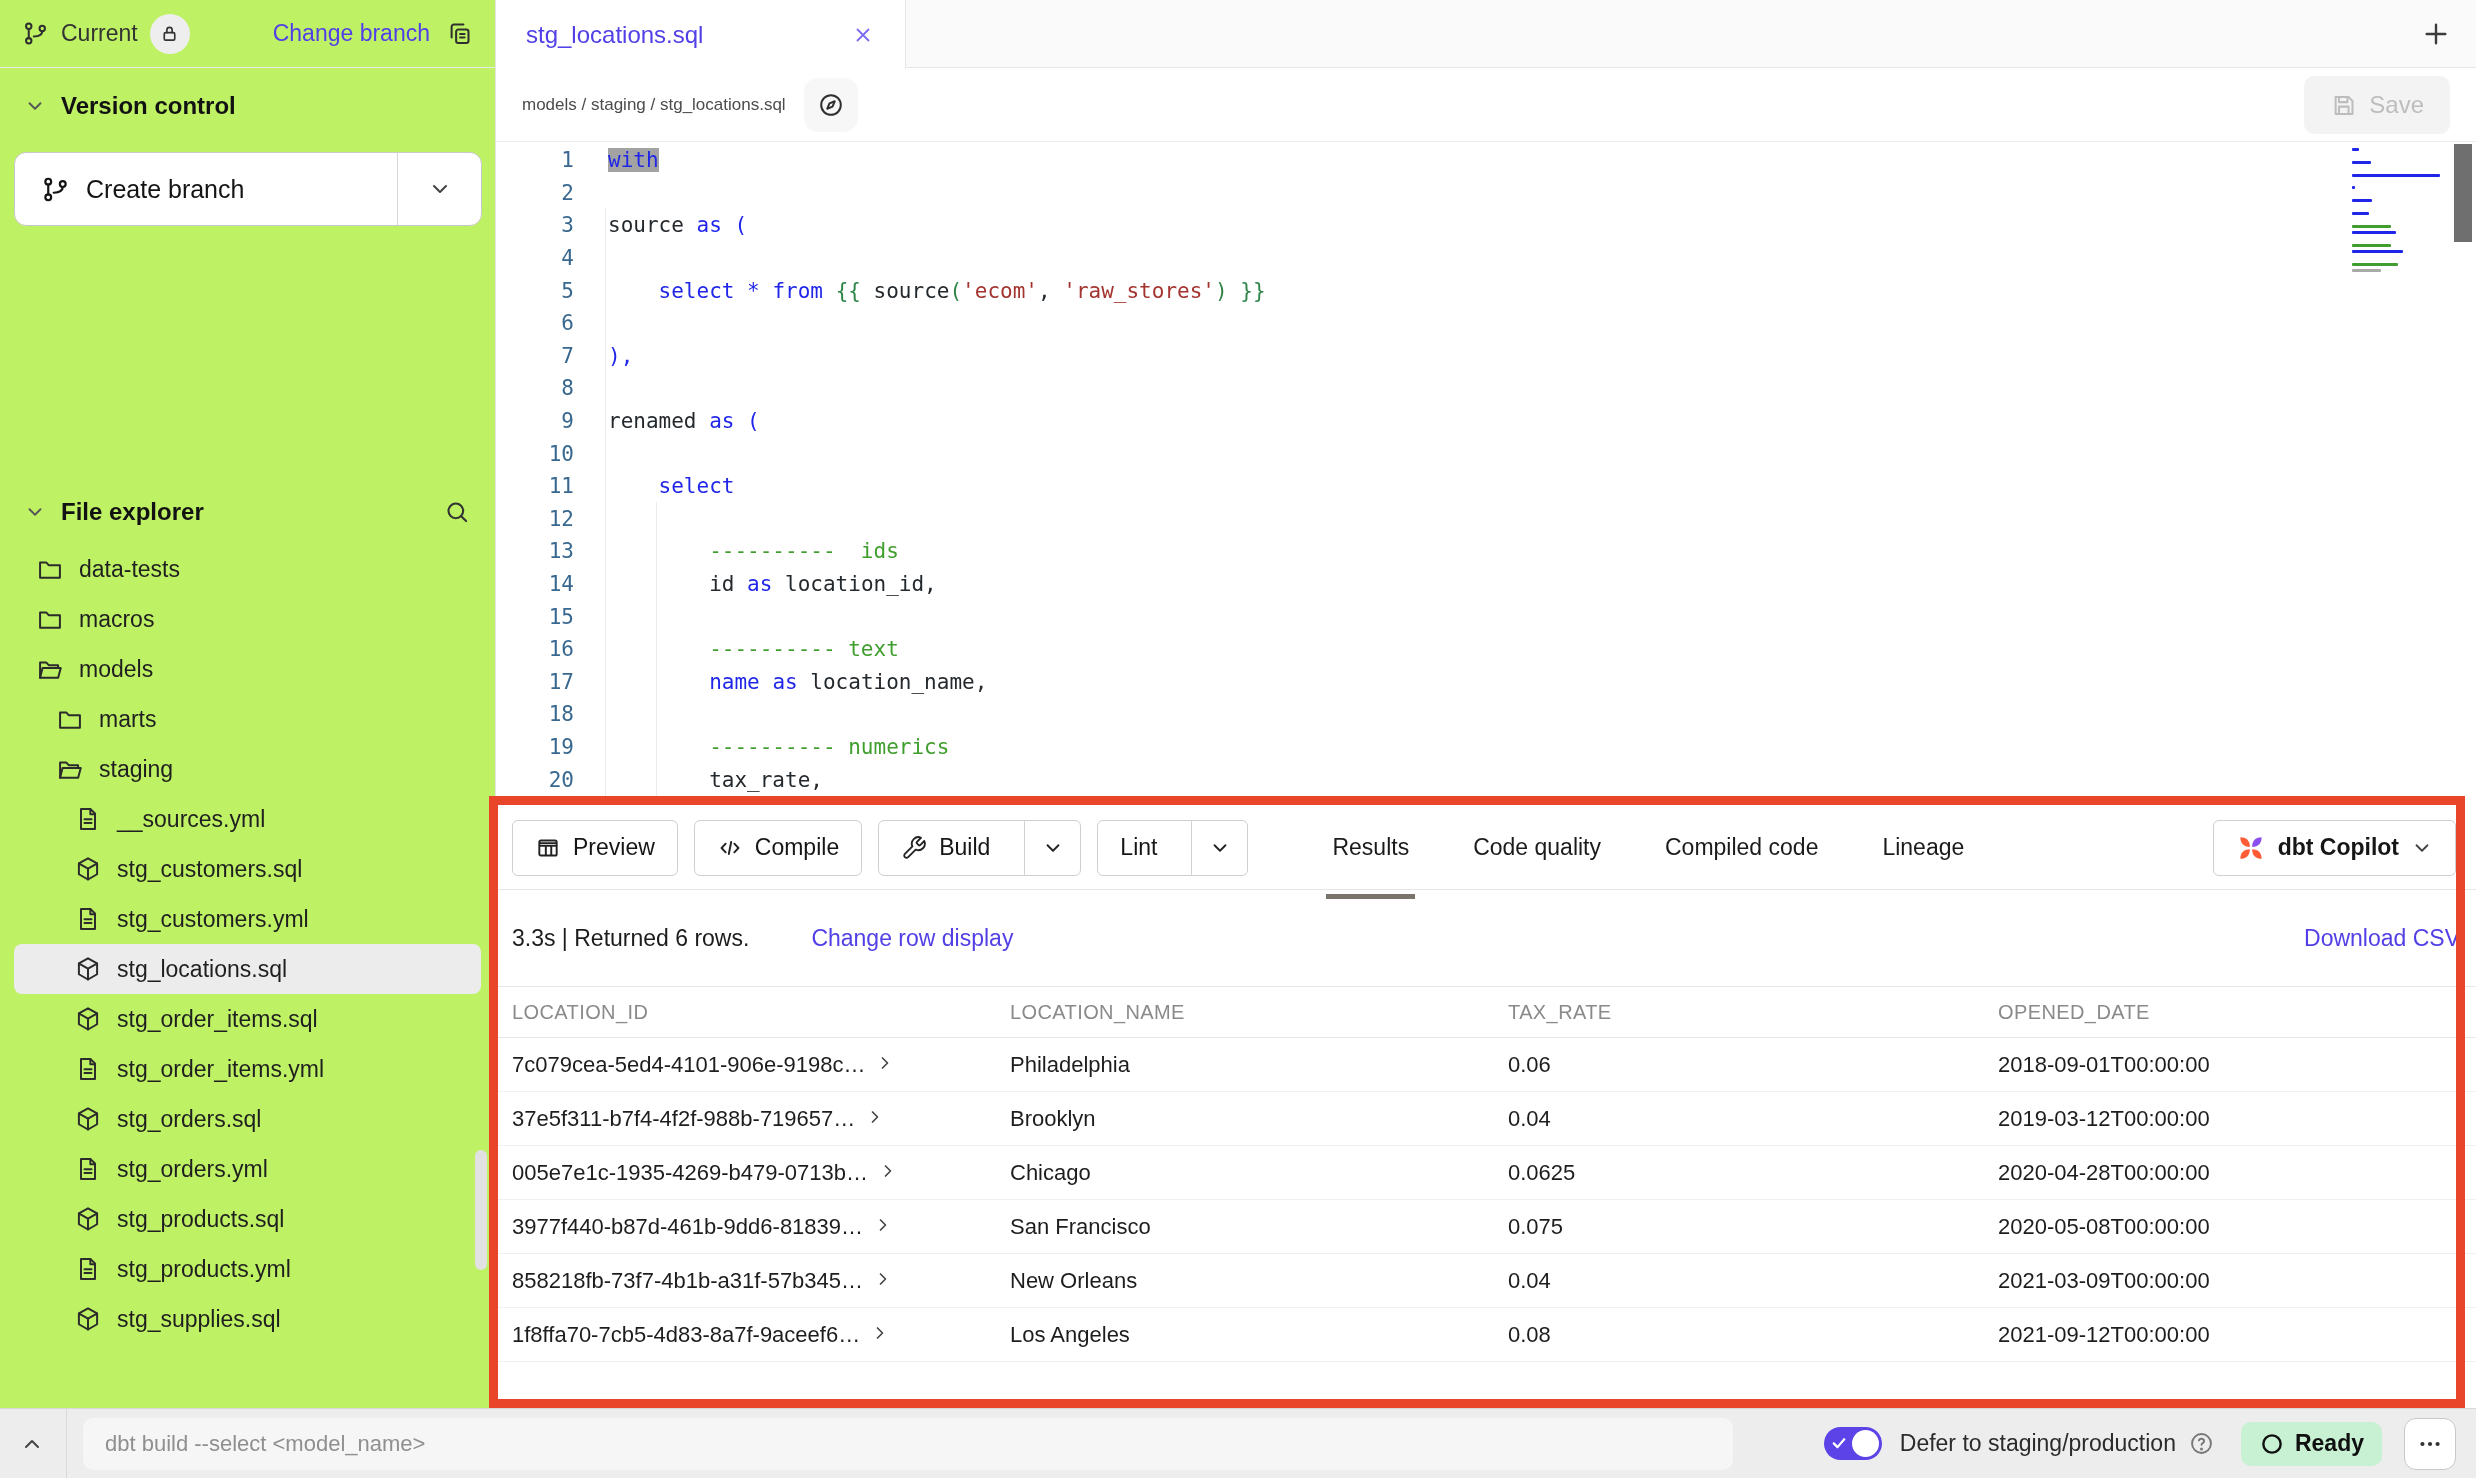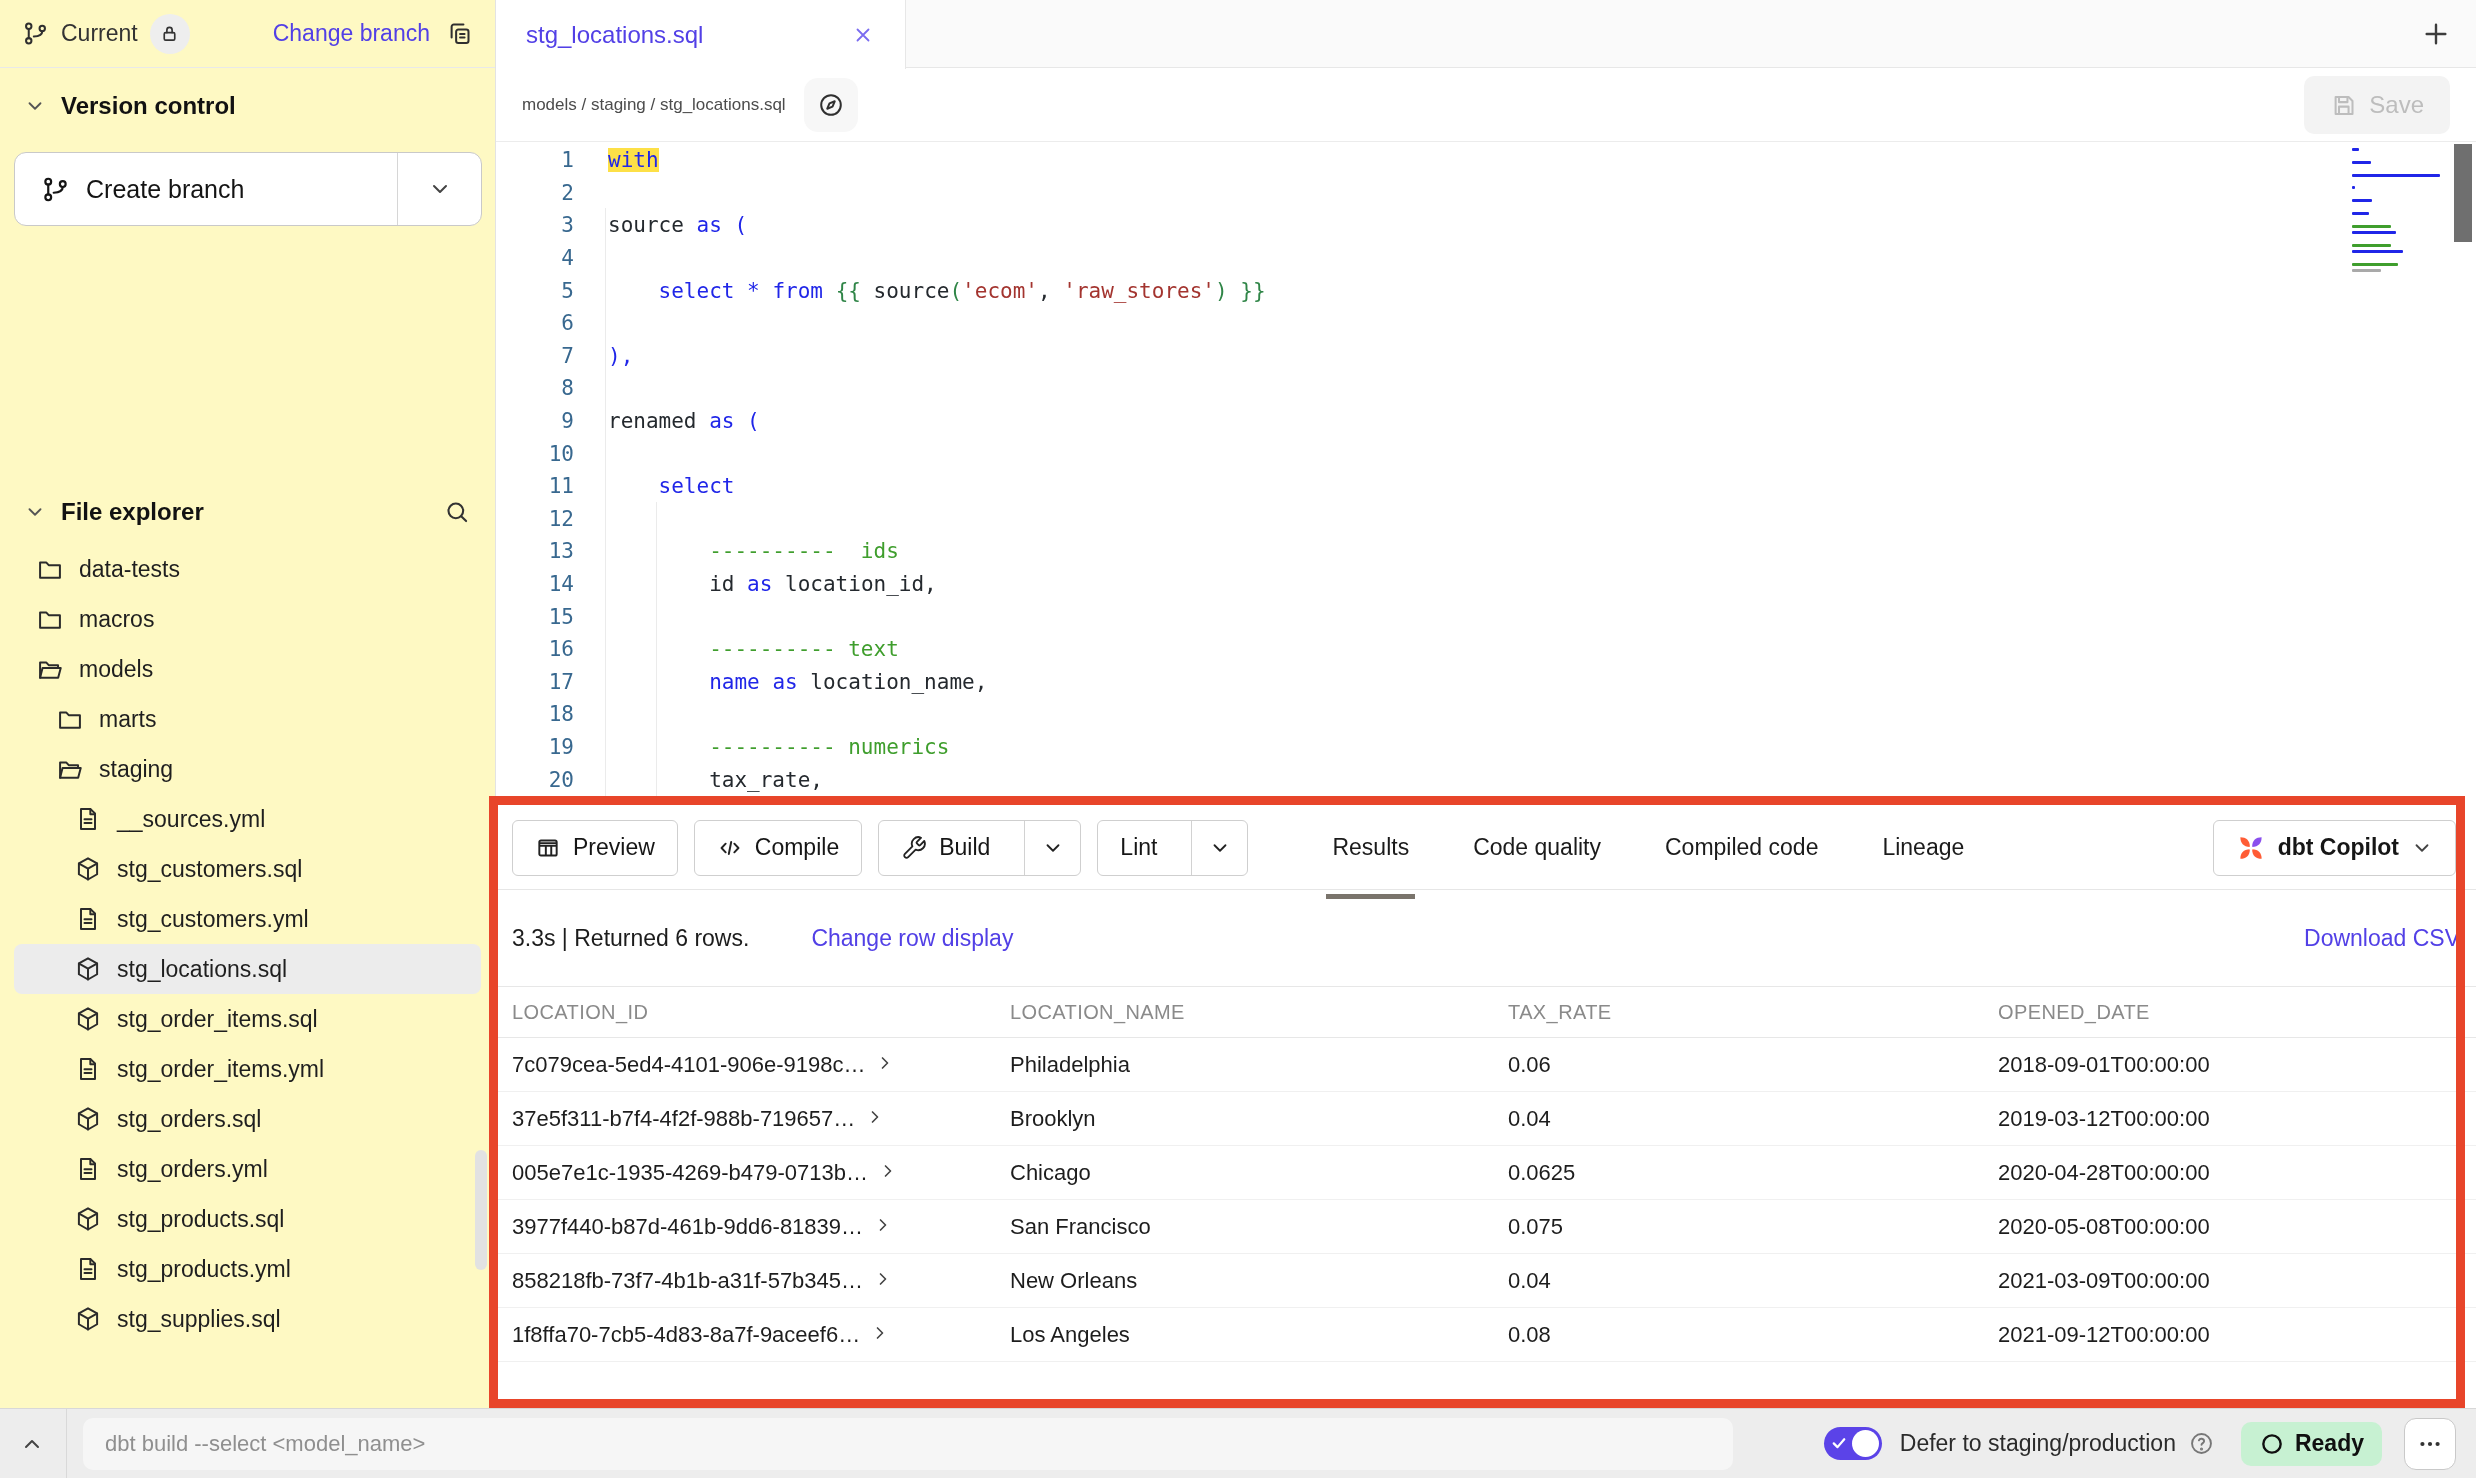--- a/index.html
+++ b/index.html
@@ -6,21 +6,21 @@
     --accent:#5240e6;
     --border:#e5e5e5;
     --red:#e8452a;
   }
   *{box-sizing:border-box;margin:0;padding:0}
   body{margin:0;background:#fff;font-family:"Liberation Sans",sans-serif;}
   #app{position:relative;width:2476px;height:1478px;background:#fff;overflow:hidden;color:#1c1c1c}
   .ic{flex:none;display:block}
 
   
-  .sidebar{position:absolute;left:0;top:0;width:496px;height:1408px;background:#fef9c3;border-right:1px solid #e3e3e3}
+  .sidebar{position:absolute;left:0;top:0;width:496px;height:1408px;background:#bef264;border-right:1px solid #e3e3e3}
   .side-top{position:absolute;left:0;top:0;width:100%;height:68px;border-bottom:1px solid #e9e9e9;display:flex;align-items:center;padding:0 22px;color:#2f2f2f}
   .side-top .cur{font-size:23px;color:#333;margin-left:12px}
   .lock-pill{width:40px;height:40px;border-radius:50%;background:#eee;display:flex;align-items:center;justify-content:center;color:#333;margin-left:12px}
   .change-branch{margin-left:auto;color:var(--accent);font-size:23px;font-weight:500;cursor:pointer}
   .copy-btn{color:#2f2f2f;margin-left:16px;cursor:pointer}
   .sec-hdr{position:absolute;left:0;display:flex;align-items:center;gap:15px;padding:0 24px;height:48px;width:100%;font-size:24px;font-weight:700;color:#121212}
   .vc-hdr{top:82px}
   .fe-hdr{top:488px}
   .sec-hdr .sp{margin-left:auto;color:#333}
   .create-branch{position:absolute;left:14px;top:152px;width:468px;height:74px;background:#fff;border:1.5px solid #c9c9c9;border-radius:12px;display:flex;align-items:stretch;cursor:pointer}
@@ -51,21 +51,21 @@
   .editor{position:absolute;left:496px;top:142px;width:1980px;height:664px;background:#fff;overflow:hidden}
   .code{position:absolute;left:0;top:2px;right:0}
   .crow{height:32.6px;display:flex;align-items:center;white-space:pre;font-family:"DejaVu Sans Mono",monospace;font-size:21px}
   .lnum{width:104px;flex:none;text-align:right;padding-right:26px;color:#38688f;font-size:21px}
   .ctext{padding-left:8px}
   .tok-k{color:#2026e8}
   .tok-s{color:#a3342f}
   .tok-c{color:#3f9e2d}
   .tok-j{color:#2f8547}
   .tok-p{color:#24292e}
-  .crow.first .tok-k{background:#fde047}
+  .crow.first .tok-k{background:#a3a3a3}
   .guide{position:absolute;width:1px;background:#ebebeb}
   .g1{left:109px;top:66px;height:590px}
   .g2{left:160px;top:360px;height:296px}
   .minimap{position:absolute;right:32px;top:6px;width:92px}
   .mm-line{height:3px;margin-bottom:3.4px;border-radius:1px}
   .vscroll{position:absolute;right:4px;top:2px;width:18px;height:98px;background:#6f6f6f}
 
   
   .panel{position:absolute;left:496px;top:806px;width:1980px;height:602px;background:#fff}
   .toolbar{height:84px;display:flex;align-items:center;padding:0 16px;border-bottom:1px solid #e6e6e6}

